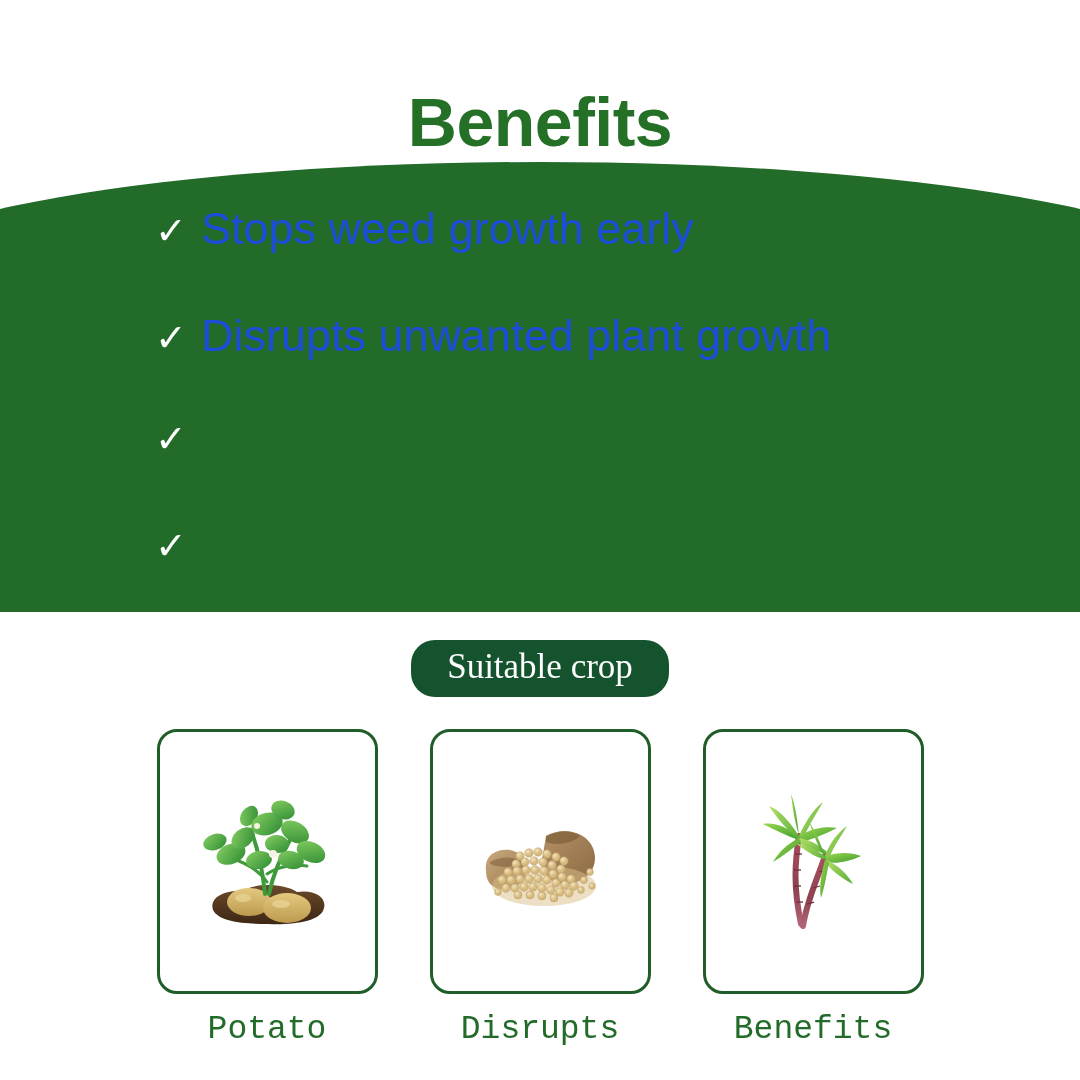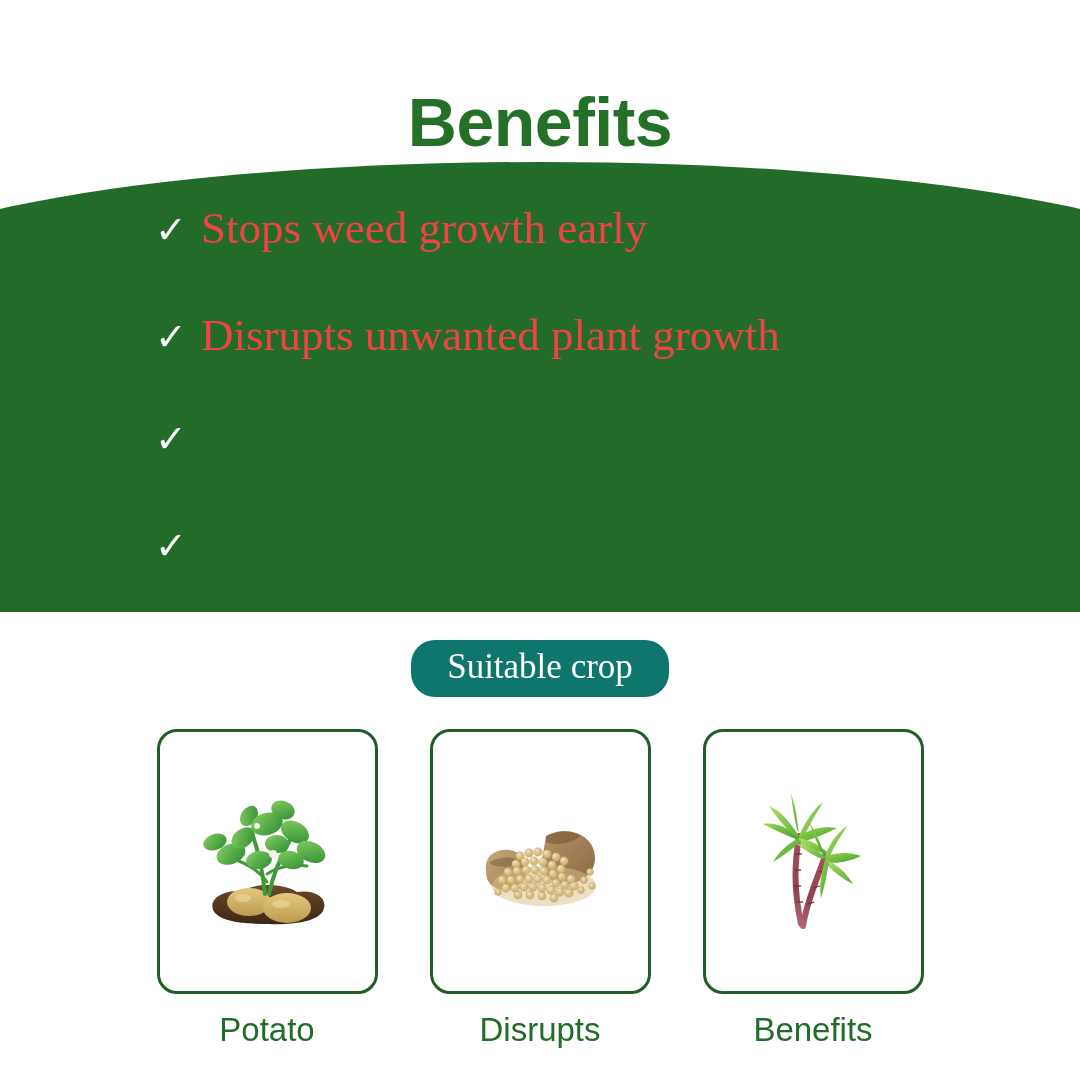--- a/index.html
+++ b/index.html
@@ -72,38 +72,38 @@
   .benefit-check {
     color: #ffffff;
     font-size: 38px;
     line-height: 1;
     width: 46px;
     flex: 0 0 46px;
     font-family: "DejaVu Sans", sans-serif;
     font-weight: normal;
   }
   .benefit-text {
-    color: #ef4444;
+    color: #1d4ed8;
     font-size: 45px;
     line-height: 1;
     white-space: nowrap;
-    font-family: Liberation Serif, serif;
+    font-family: Liberation Sans, sans-serif;
   }
 
   
   #suitable-crop-area {
     position: absolute;
     left: 0;
     top: 640px;
     width: 1080px;
     display: flex;
     justify-content: center;
   }
   #suitable-crop-pill {
-    background: #0f766e;
+    background: #14532d;
     color: #ffffff;
     border-radius: 24px;
     padding: 9px 36px 13px 36px;
     font-size: 35px;
     line-height: 1;
     font-family: "Liberation Serif", "DejaVu Serif", serif;
   }
 
   
   #crops-row {
@@ -134,21 +134,21 @@
   }
   .crop-art {
     width: 160px;
     height: 160px;
   }
   .crop-label {
     margin-top: 19px;
     font-size: 33px;
     line-height: 1;
     color: #226B29;
-    font-family: Liberation Sans, sans-serif;
+    font-family: Liberation Mono, monospace;
   }
 </style>
 </head>
 <body>
 
 <div id="title-area">
   <div id="page-title">Benefits</div>
 </div>
 
 <div id="benefits-banner">

